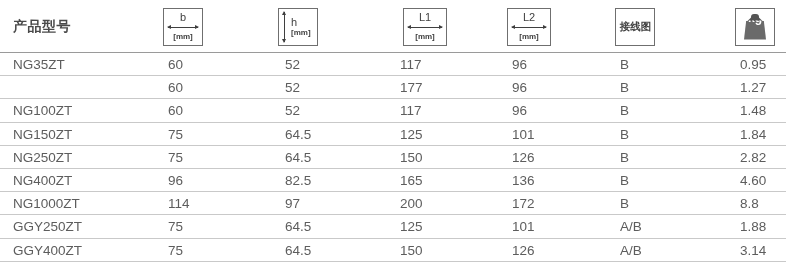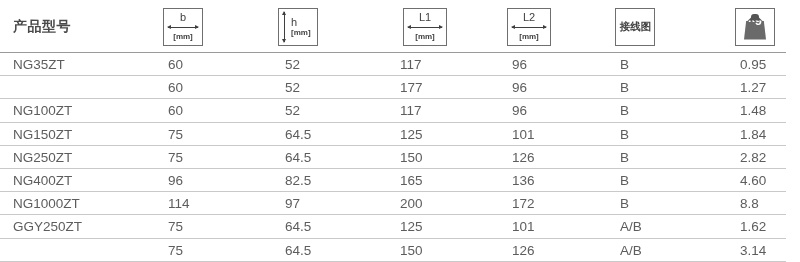--- a/index.html
+++ b/index.html
@@ -348,25 +348,26 @@
       <span class="rule"></span>
     </div>
 
     <div class="trow">
       <span class="cell model c0">GGY250ZT</span>
       <span class="cell c1">75</span>
       <span class="cell c2">64.5</span>
       <span class="cell c3">125</span>
       <span class="cell c4">101</span>
       <span class="cell c5">A/B</span>
-      <span class="cell c6">1.62</span>
-      <span class="rule"></span>
-    </div>
-
-    <div class="trow">
+      <span class="cell c6">1.88</span>
+      <span class="rule"></span>
+    </div>
+
+    <div class="trow">
+      <span class="cell model c0">GGY400ZT</span>
       <span class="cell c1">75</span>
       <span class="cell c2">64.5</span>
       <span class="cell c3">150</span>
       <span class="cell c4">126</span>
       <span class="cell c5">A/B</span>
       <span class="cell c6">3.14</span>
       <span class="rule"></span>
     </div>
 
   </div>

